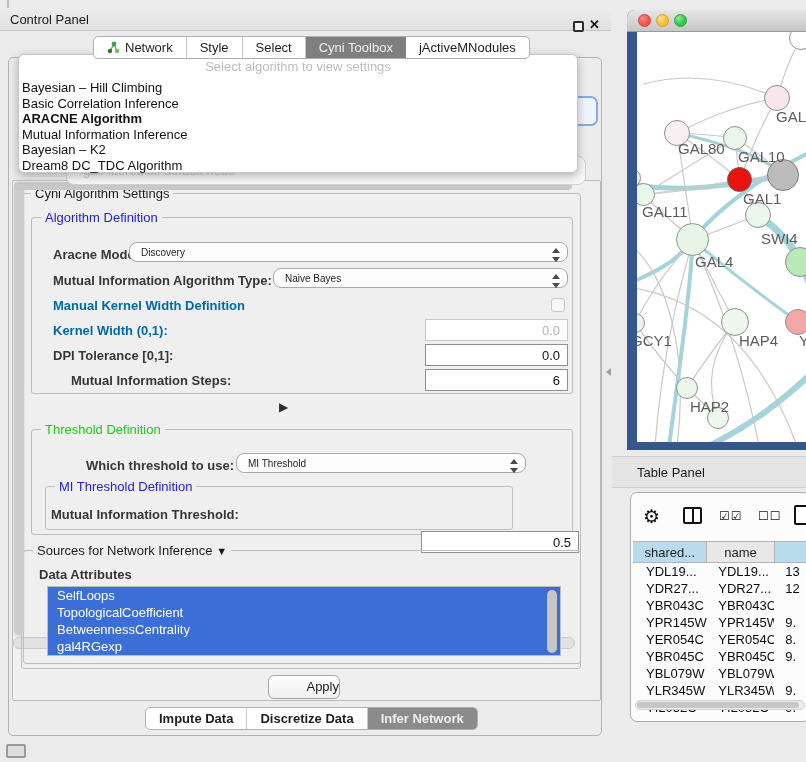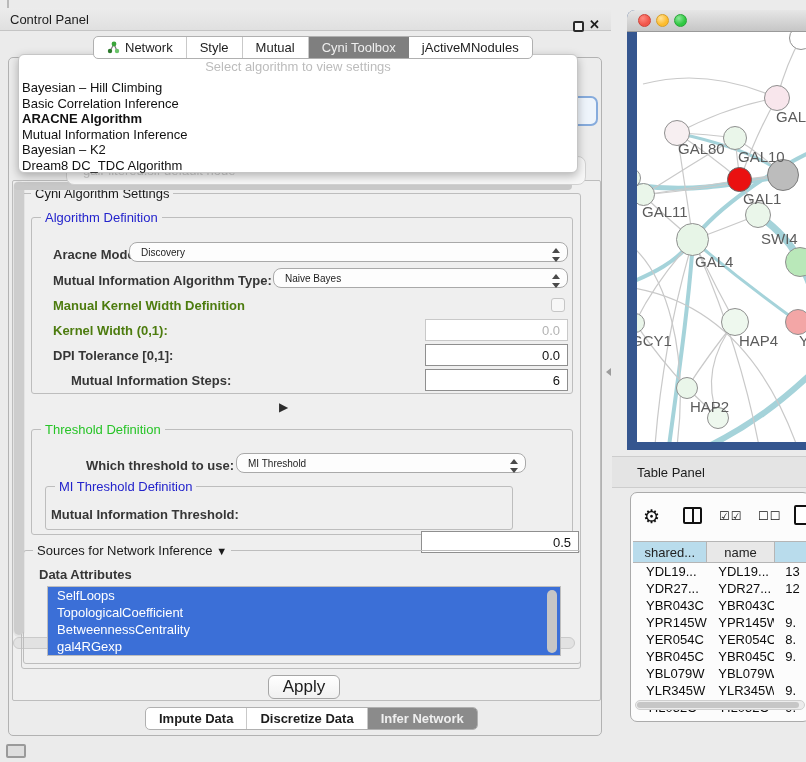--- a/index.html
+++ b/index.html
@@ -35,41 +35,41 @@
   .ghost-combo { left:66px; top:156px; width:520px; height:29px; border:1px solid #d2d2d2; border-radius:8px; background:#f7f7f7; z-index:5; }
   .ghost-combo span { position:absolute; left:16px; top:6px; font-size:13px; color:#cbcbcb; }
 
   
   .card { left:12px; top:180px; width:589px; height:521px; background:#efefef; border:1px solid #bdbdbd; border-radius:2px; }
   .grp { position:absolute; border:1px solid #bdbdbd; border-radius:3px; }
   .grp-title { position:absolute; top:-8px; left:9px; background:#efefef; padding:0 4px; font-size:13px; color:#1a1a1a; white-space:nowrap; }
   .grp-title.blue { color:#2323cc; }
   .grp-title.green { color:#27c427; }
   .lbl { position:absolute; font-size:13px; font-weight:bold; color:#363636; white-space:nowrap; }
-  .lbl.dis { color:#4d7c0f; }
+  .lbl.dis { color:#0369a1; }
   .lbl.reg { font-weight:normal; color:#2c2c2c; }
   .combo { position:absolute; height:20px; background:#fdfdfd; border:1px solid #a9a9a9; border-radius:8px; font-size:10px; color:#1c1c1c; }
   .combo .val { position:absolute; left:11px; top:4px; }
   .stepper { position:absolute; right:7px; top:5px; width:9px; height:14px; }
   .stepper:before, .stepper:after { content:""; position:absolute; left:1px; border-left:4px solid transparent; border-right:4px solid transparent; }
   .stepper:before { top:0; border-bottom:5px solid #4a4a4a; }
   .stepper:after { bottom:0; border-top:5px solid #4a4a4a; }
   .field { position:absolute; height:22px; background:#fff; border:1px solid #8f8f8f; font-size:13px; color:#111; text-align:right; padding:3px 7px 0 0; }
   .field.dis { border-color:#c9c9c9; color:#b3b3b3; }
   .chk { position:absolute; width:14px; height:14px; border:1px solid #c6c6c6; border-radius:3px; background:#f7f7f7; }
   .vscroll { left:583px; top:202px; width:12px; height:456px; background:#e4e4e4; border-radius:6px; }
   .vscroll .thumb { position:absolute; left:1px; top:2px; width:10px; height:452px; background:#cdcdcd; border-radius:5px; }
   .hscroll { left:18px; top:479px; width:562px; height:12px; background:#e2e2e2; border:1px solid #cacaca; border-radius:6px; }
   .hscroll .thumb { position:absolute; left:1px; top:1px; width:558px; height:8px; background:#c8c8c8; border-radius:4px; }
 
   .datalist { position:absolute; background:#fff; border:1px solid #bdbdbd; }
   .datalist .li { position:relative; height:17px; background:#3b6fd7; color:#fff; font-size:13px; line-height:17px; padding-left:9px; white-space:nowrap; overflow:hidden; }
   .list-thumb { position:absolute; width:10px; border-radius:5px; background:#c6c6c6; }
 
-  .apply-btn { left:255px; top:494px; width:72px; height:24px; background:linear-gradient(#ffffff,#f0f0f0); border:1px solid #a6a6a6; border-radius:6px; font-size:17px; color:#1b1b1b; text-align:center; line-height:22px; }
+  .apply-btn { left:255px; top:494px; width:72px; height:24px; background:linear-gradient(#ffffff,#f0f0f0); border:1px solid #a6a6a6; border-radius:6px; font-size:13px; color:#1b1b1b; text-align:right; line-height:22px; }
 
   .bottom-tabs { left:145px; top:707px; }
 
   .splitter-arrow { left:606px; top:368px; width:0; height:0; border-top:4px solid transparent; border-bottom:4px solid transparent; border-right:5px solid #9c9c9c; }
   .mini-icon { left:6px; top:744px; width:20px; height:14px; border:2px solid #9a9a9a; border-radius:2px; background:#dedede; }
 
   
   .net-win { left:627px; top:10px; width:190px; height:440px; background:#35568f; border-radius:8px 0 0 0; }
   .net-titlebar { left:0; top:0; width:100%; height:22px; background:linear-gradient(#e6e6e6,#c6c6c6); border-bottom:1px solid #9a9a9a; border-radius:8px 0 0 0; }
   .light { position:absolute; top:4px; width:13px; height:13px; border-radius:50%; }
@@ -124,21 +124,21 @@
       <circle cx="7" cy="3" r="2.4" fill="#3aa53a"></circle>
       <circle cx="3" cy="10" r="2.2" fill="#2c7a2c"></circle>
       <circle cx="10" cy="10" r="2.2" fill="#69c369"></circle>
     </svg>
     <span>Network</span>
   </div>
   <div class="seg">
       <span>Style</span>
     </div>
   <div class="seg">
-      <span>Mutual</span>
+      <span>Select</span>
     </div>
   <div class="seg sel">
       <span>Cyni Toolbox</span>
     </div>
   <div class="seg">
       <span>jActiveMNodules</span>
     </div>
 </div>
 
 <div class="abs ghost-combo-focus"></div>

